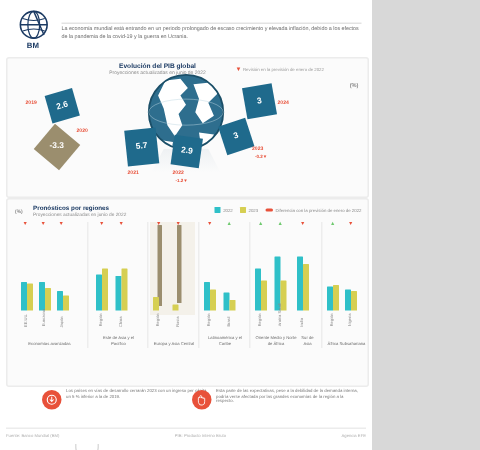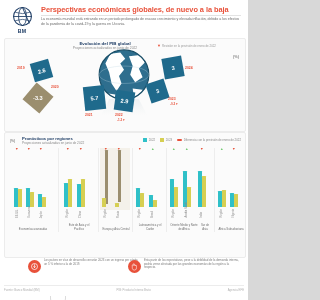--- a/index.html
+++ b/index.html
@@ -92,21 +92,20 @@
       <svg class="logo-globe" viewBox="0 0 40 40">
         <circle cx="20" cy="20" r="17" fill="none" stroke="#1b3a63" stroke-width="2"></circle>
         <ellipse cx="20" cy="20" rx="7.5" ry="17" fill="none" stroke="#1b3a63" stroke-width="1.6"></ellipse>
         <line x1="3" y1="20" x2="37" y2="20" stroke="#1b3a63" stroke-width="1.6"></line>
         <path d="M6 12 Q20 17 34 12" fill="none" stroke="#1b3a63" stroke-width="1.3"></path>
         <path d="M6 28 Q20 23 34 28" fill="none" stroke="#1b3a63" stroke-width="1.3"></path>
         <path d="M20 3 L33 33" fill="none" stroke="#1b3a63" stroke-width="1.8"></path>
       </svg>
       <div class="logo-txt">BM</div>
     </div>
-    <div class="hdr-title">Perspectivas económicas globales, de nuevo a la baja</div>
     <div class="hdr-rule"></div>
     <div class="hdr-sub">La economía mundial está entrando en un periodo prolongado de escaso crecimiento y elevada inflación, debido a los efectos de la pandemia de la covid-19 y la guerra en Ucrania.</div>
   </div>
 
   <div class="p1">
     <div class="p1-title">Evolución del PIB global</div>
     <div class="p1-sub">Proyecciones actualizadas en junio de 2022</div>
     <div class="p1-note">
       <span class="pin">▼</span><span>Revisión en la previsión de enero de 2022</span>
     </div>

